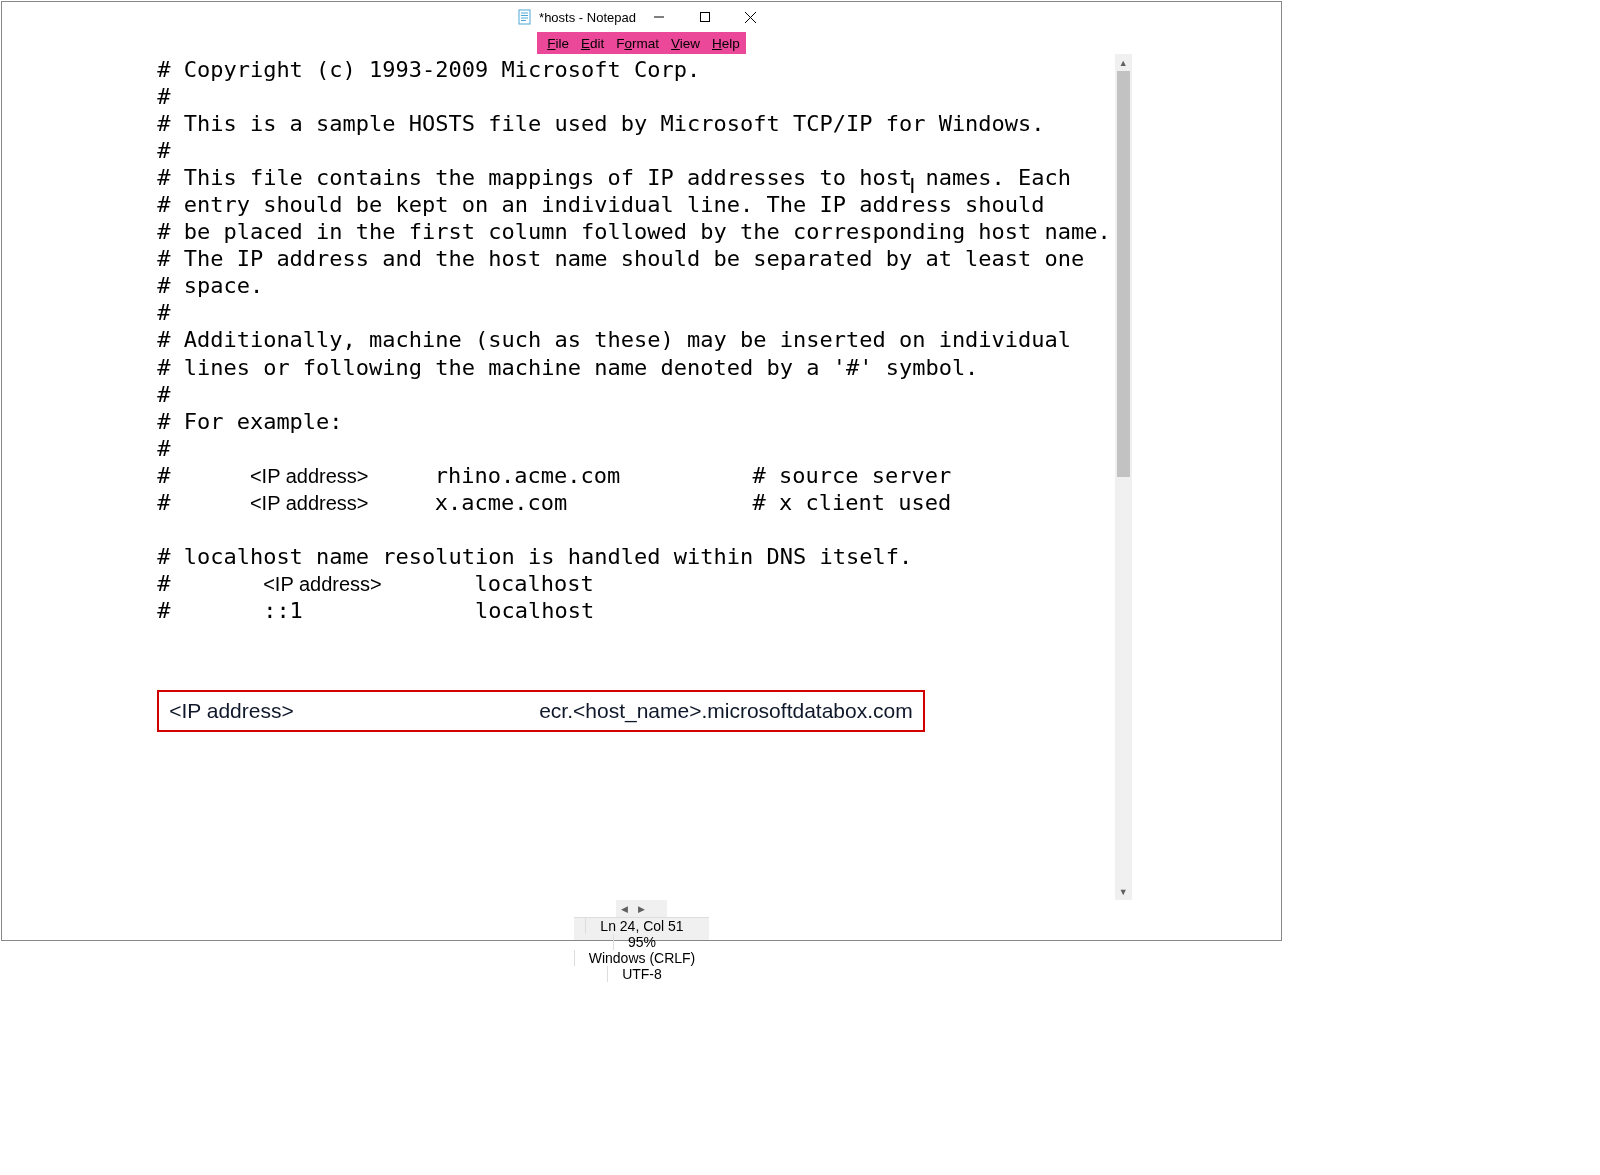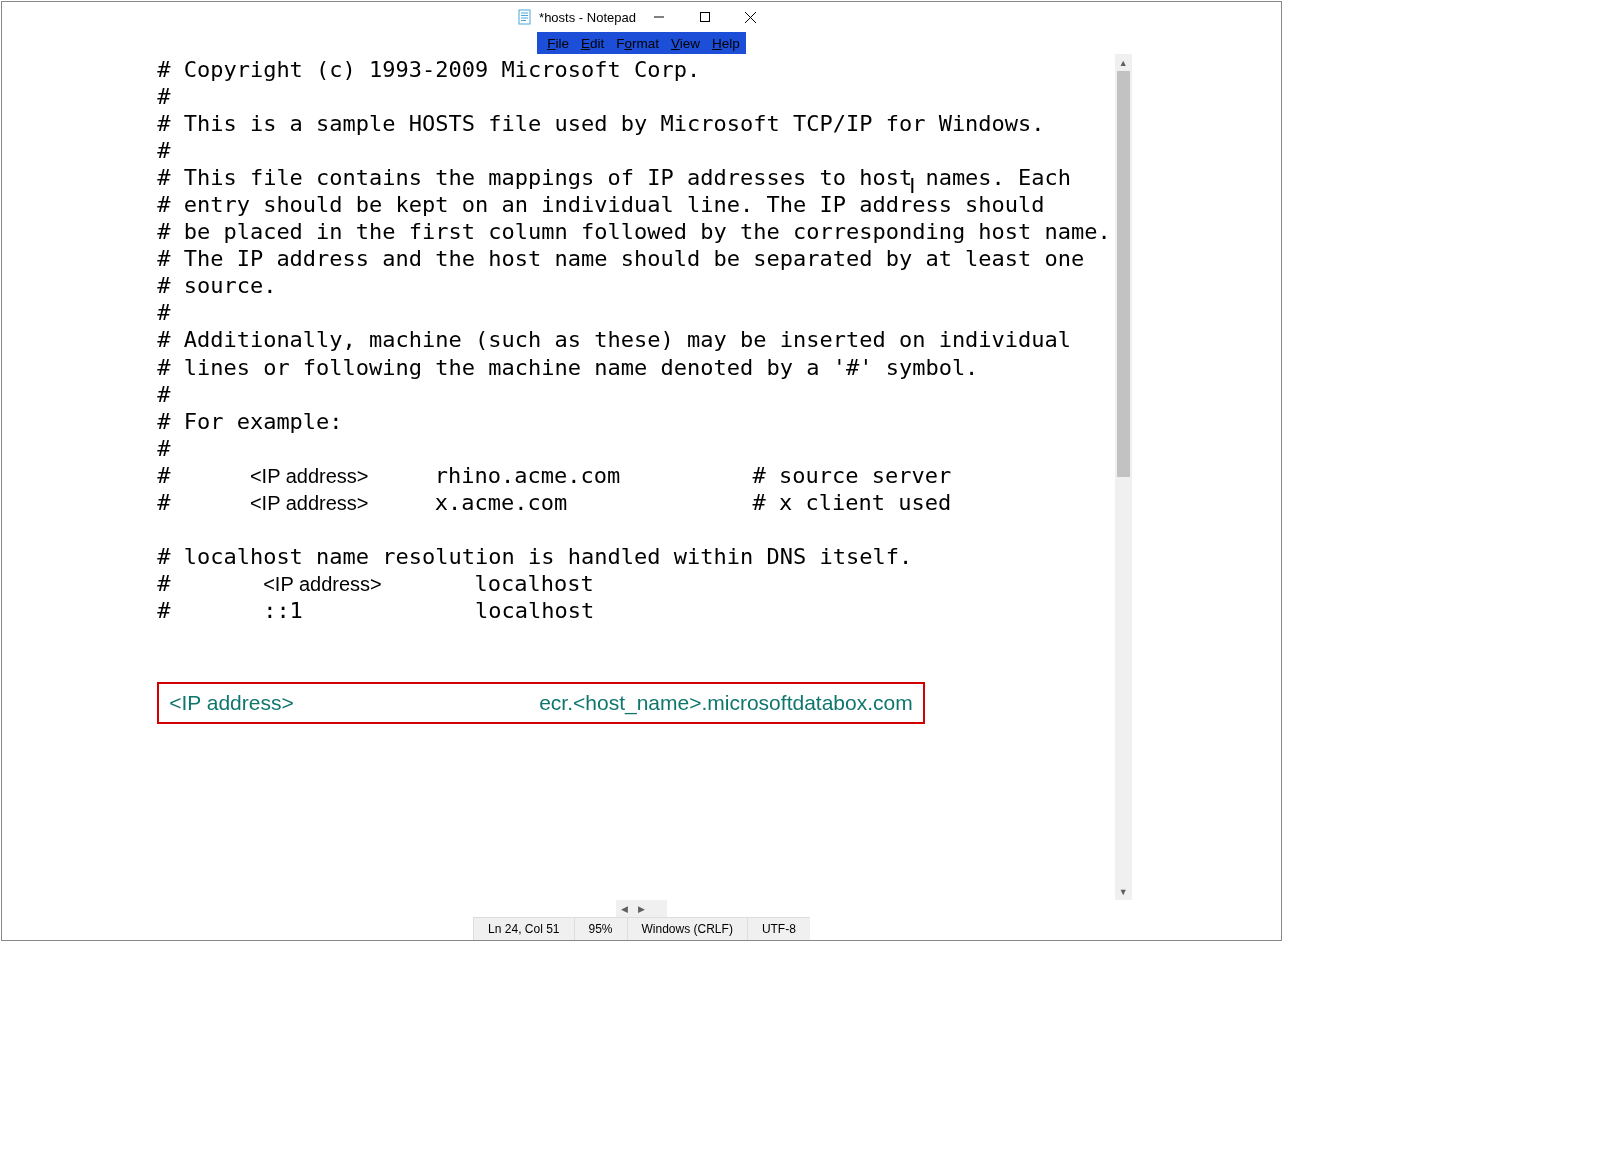--- a/index.html
+++ b/index.html
@@ -62,21 +62,21 @@
       font-size: 11px;
     }
     .win-btn svg { display:block; }
     
     .menu-bar {
       height: 22px;
       display: flex;
       align-items: center;
       padding-left: 4px;
       font-size: 13.5px;
-      background: #1d4ed8;
+      background: #ec4899;
     }
     .menu-item {
       padding: 2px 6px;
       color: #000;
     }
     .menu-item .ul {
       text-decoration: underline;
     }
     
     .content-wrap {
@@ -95,22 +95,22 @@
       color: #000;
       overflow: hidden;
       position: relative;
     }
     .highlight-box {
       border: 2px solid #d40000;
       padding: 6px 10px;
       display: inline-block;
       font-family: "Segoe UI", Tahoma, sans-serif;
       font-size: 21px;
-      color: #0f766e;
-      margin-top: 4px;
+      color: #0f172a;
+      margin-top: 12px;
     }
     .highlight-box .col1 { display:inline-block; width: 370px; }
     .ip-ph {
       font-family: "Segoe UI", Tahoma, sans-serif;
       font-size: 20px;
     }
     .text-cursor {
       display: inline-block;
       position: absolute;
       left: 758px;
@@ -161,22 +161,23 @@
     }
     .hscroll .track { flex:1; }
     .hscroll .corner { width:17px; }
     
     .status-bar {
       height: 23px;
       border-top: 1px solid #ddd;
       background: #f0f0f0;
       display: flex;
       align-items: center;
-      font-size: 12px;
-      color: #000;
+      font-size: 14px;
+      color: #000;
+      flex-direction: column;
     }
     .status-bar .spacer { flex: 1; }
     .status-cell {
       padding: 0 14px;
       height:100%;
       display:flex;
       align-items:center;
       border-left: 1px solid #ddd;
     }
   </style>
@@ -226,21 +227,21 @@
 
   <div class="content-wrap">
     <div class="editor"><span># Copyright (c) 1993-2009 Microsoft Corp.</span>
 <span>#</span>
 <span># This is a sample HOSTS file used by Microsoft TCP/IP for Windows.</span>
 <span>#</span>
 <span># This file contains the mappings of IP addresses to host names. Each</span>
 <span># entry should be kept on an individual line. The IP address should</span>
 <span># be placed in the first column followed by the corresponding host name.</span>
 <span># The IP address and the host name should be separated by at least one</span>
-<span># source.</span>
+<span># space.</span>
 <span>#</span>
 <span># Additionally, machine (such as these) may be inserted on individual</span>
 <span># lines or following the machine name denoted by a '#' symbol.</span>
 <span>#</span>
 <span># For example:</span>
 <span>#</span>
 <span>#      </span><span class="ip-ph">&lt;IP address&gt;</span><span>     rhino.acme.com          # source server</span>
 <span>#      </span><span class="ip-ph">&lt;IP address&gt;</span><span>     x.acme.com              # x client used</span>
 <span></span>
 <span># localhost name resolution is handled within DNS itself.</span>

